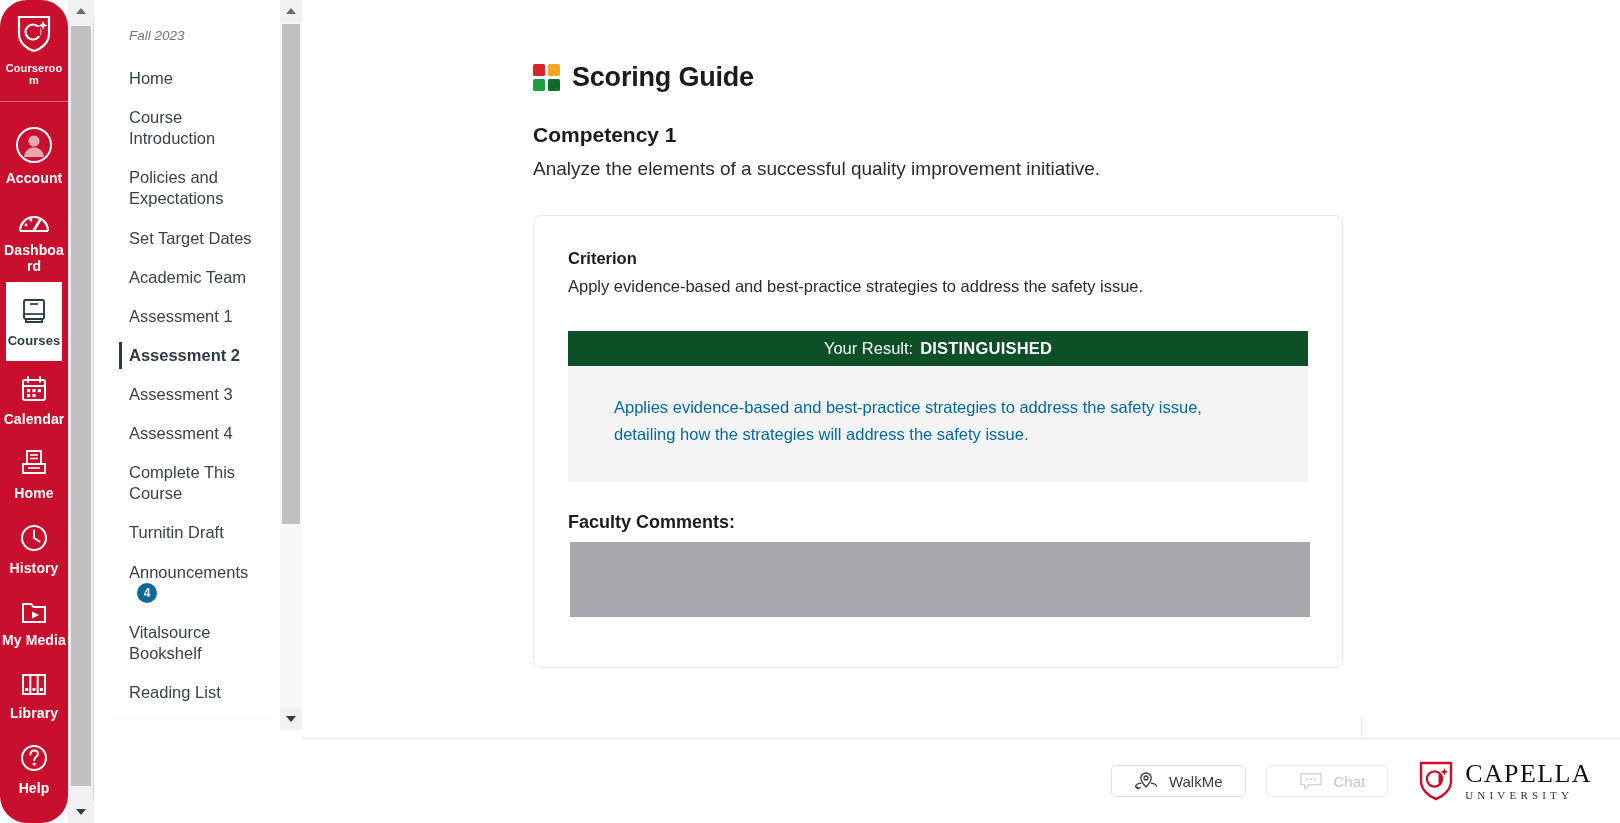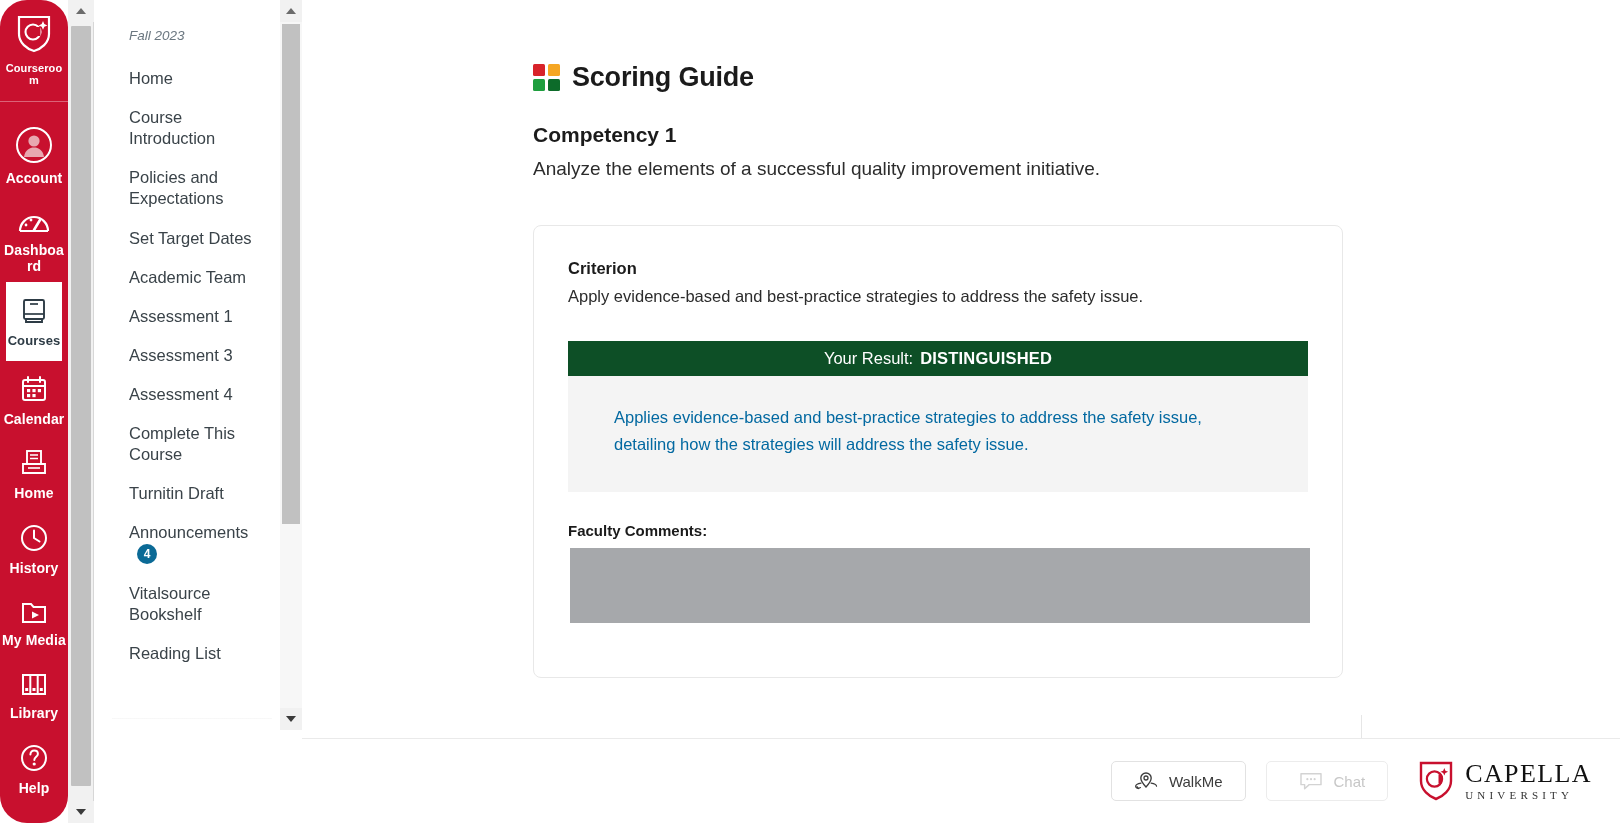--- a/index.html
+++ b/index.html
@@ -115,42 +115,42 @@
 
   .sg-title-row { display: flex; align-items: center; gap: 12px; padding-top: 62px; }
   .sg-icon { width: 27px; height: 27px; display: grid; grid-template-columns: 12px 12px; grid-template-rows: 12px 12px; gap: 3px; flex: none; }
   .sg-q { border-radius: 1.5px; }
   .sg-title { font-size: 27px; font-weight: 700; color: #1b1b1b; letter-spacing: -.2px; }
 
   .comp-title { font-size: 21px; font-weight: 700; color: #1b1b1b; margin-top: 30px; }
   .comp-desc { font-size: 19px; color: #2c2c2c; margin-top: 9px; line-height: 1.35; }
 
   .card {
-    margin-top: 43px; width: 810px;
+    margin-top: 33px; width: 810px;
     border: 1px solid #e8e8e8; border-radius: 8px;
     background: #ffffff; padding: 33px 34px 0 34px;
     height: 453px; overflow: hidden;
   }
   .crit-label { font-size: 16.5px; font-weight: 700; color: #1b1b1b; }
   .crit-text { font-size: 16.5px; color: #2c2c2c; margin-top: 7px; line-height: 1.4; }
 
   .result-bar {
     margin-top: 33px; height: 35px; background: #0d4f26;
     display: flex; align-items: center; justify-content: center;
     color: #ffffff; font-size: 16.5px; gap: 7px;
   }
   .result-bar .rb-label { font-weight: 400; }
   .result-bar .rb-value { font-weight: 700; letter-spacing: .2px; }
 
   .result-body {
     background: #f4f4f4; padding: 28px 46px 34px 46px;
     font-size: 16.5px; color: #0369a1; line-height: 1.65;
   }
 
-  .fc-label { font-size: 15px; font-weight: 700; color: #1b1b1b; margin-top: 30px; }
+  .fc-label { font-size: 18px; font-weight: 700; color: #1b1b1b; margin-top: 30px; }
 
   .fc-box { position: relative; margin-top: 9px; height: 78px; }
   .redaction {
     position: absolute; left: 2px; top: 0; width: 740px; height: 75px;
     background: #a6a8ab;
   }
 
   .btn-row { display: flex; justify-content: center; margin-top: 34px; }
   .show-all-btn {
     display: inline-flex; align-items: center; gap: 13px;
@@ -163,21 +163,21 @@
   
   .footer {
     position: absolute; left: 302px; right: 0; bottom: 0; height: 85px;
     border-top: 1px solid #eaeaea; background: #ffffff;
     display: flex; align-items: center; justify-content: flex-end;
     gap: 20px; padding-right: 28px;
   }
   .fbtn {
     display: inline-flex; align-items: center; gap: 11px;
     border: 1px solid #e2e2e2; border-radius: 5px; background: #ffffff;
-    height: 40px; padding: 0 22px; font-size: 15px; color: #3c3c3c;
+    height: 32px; padding: 0 22px; font-size: 15px; color: #3c3c3c;
     cursor: pointer;
   }
   .fbtn.disabled { color: #c7c7c7; border-color: #ececec; padding-left: 32px; }
   .capella { display: flex; align-items: center; gap: 11px; margin-left: 10px; }
   .cap-word { line-height: 1; }
   .cap-name { font-family: "Liberation Serif", serif; font-size: 26px; letter-spacing: 1.4px; color: #111; }
   .cap-sub { font-family: "Liberation Serif", serif; font-size: 11px; letter-spacing: 4.2px; color: #333; margin-top: 3px; }
 
   .footer-divider {
     position: absolute; right: 258px; bottom: 85px; width: 1px; height: 23px; background: #e6e6e6;
@@ -336,20 +336,23 @@
         <span>Policies and Expectations</span>
       </li>
       <li class="cn-item">
         <span>Set Target Dates</span>
       </li>
       <li class="cn-item">
         <span>Academic Team</span>
       </li>
       <li class="cn-item">
         <span>Assessment 1</span>
+      </li>
+      <li class="cn-item active">
+        <span>Assessment 2</span>
       </li>
       <li class="cn-item">
         <span>Assessment 3</span>
       </li>
       <li class="cn-item">
         <span>Assessment 4</span>
       </li>
       <li class="cn-item">
         <span>Complete This Course</span>
       </li>

